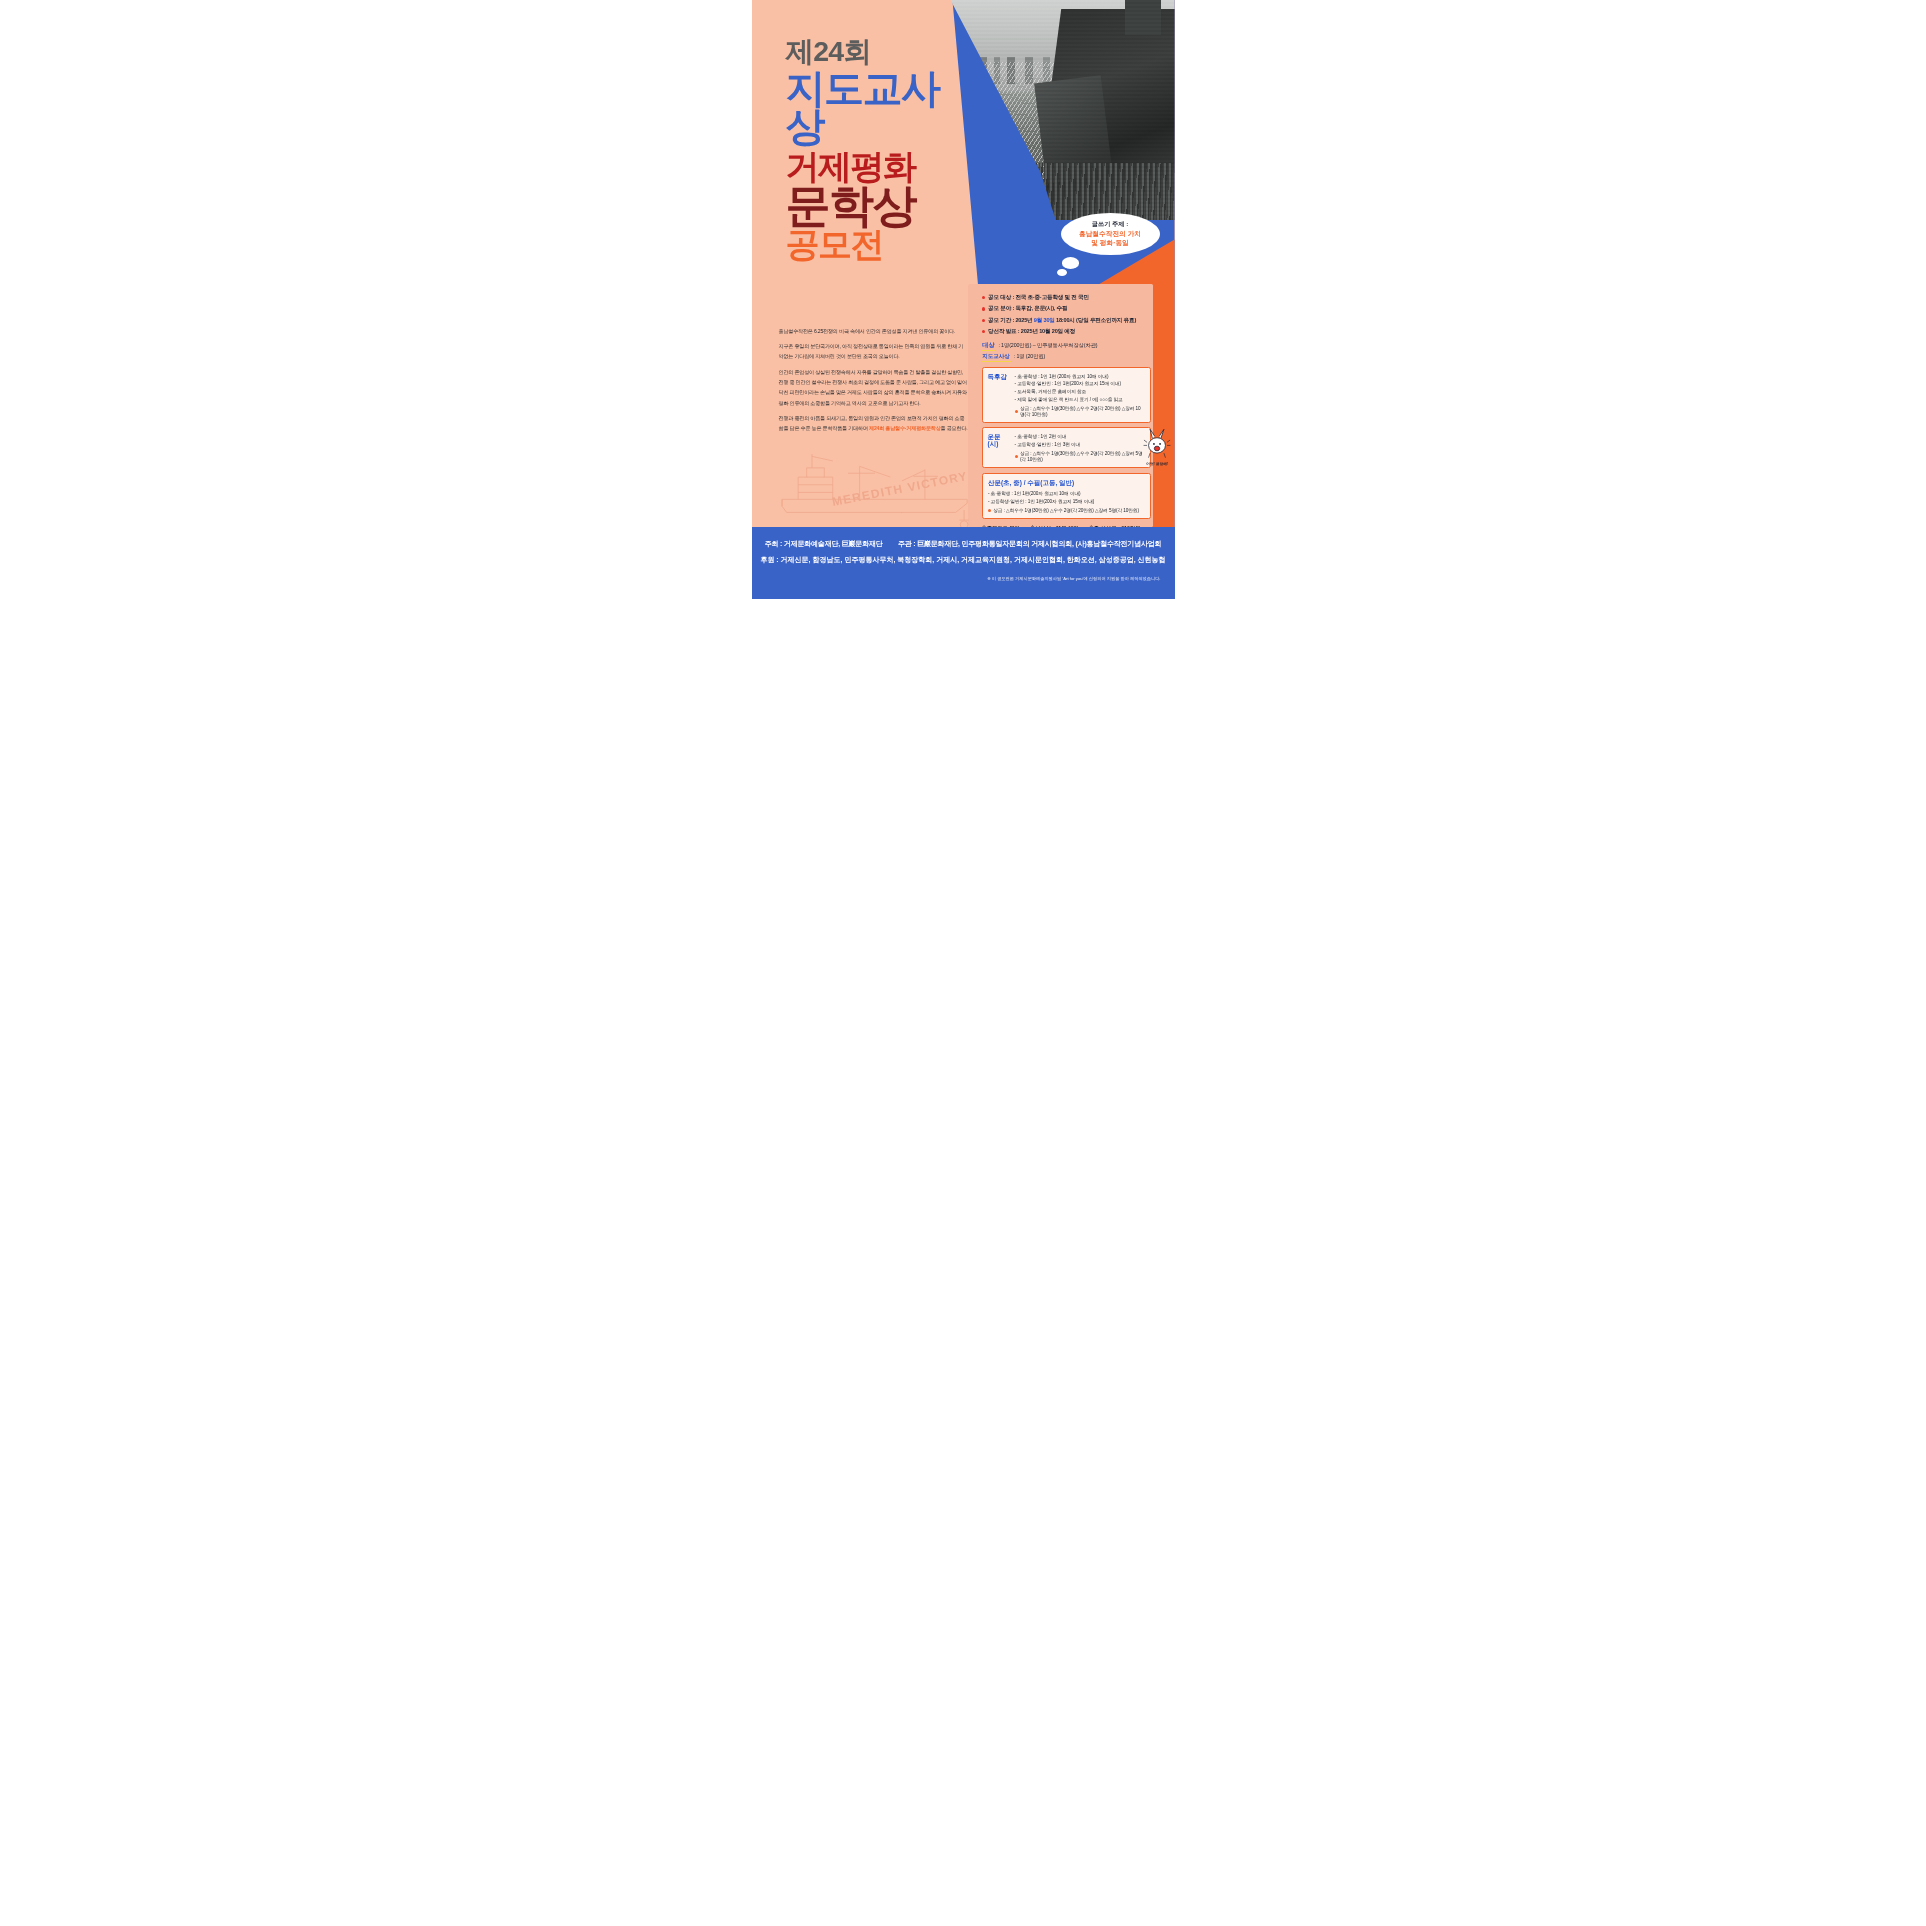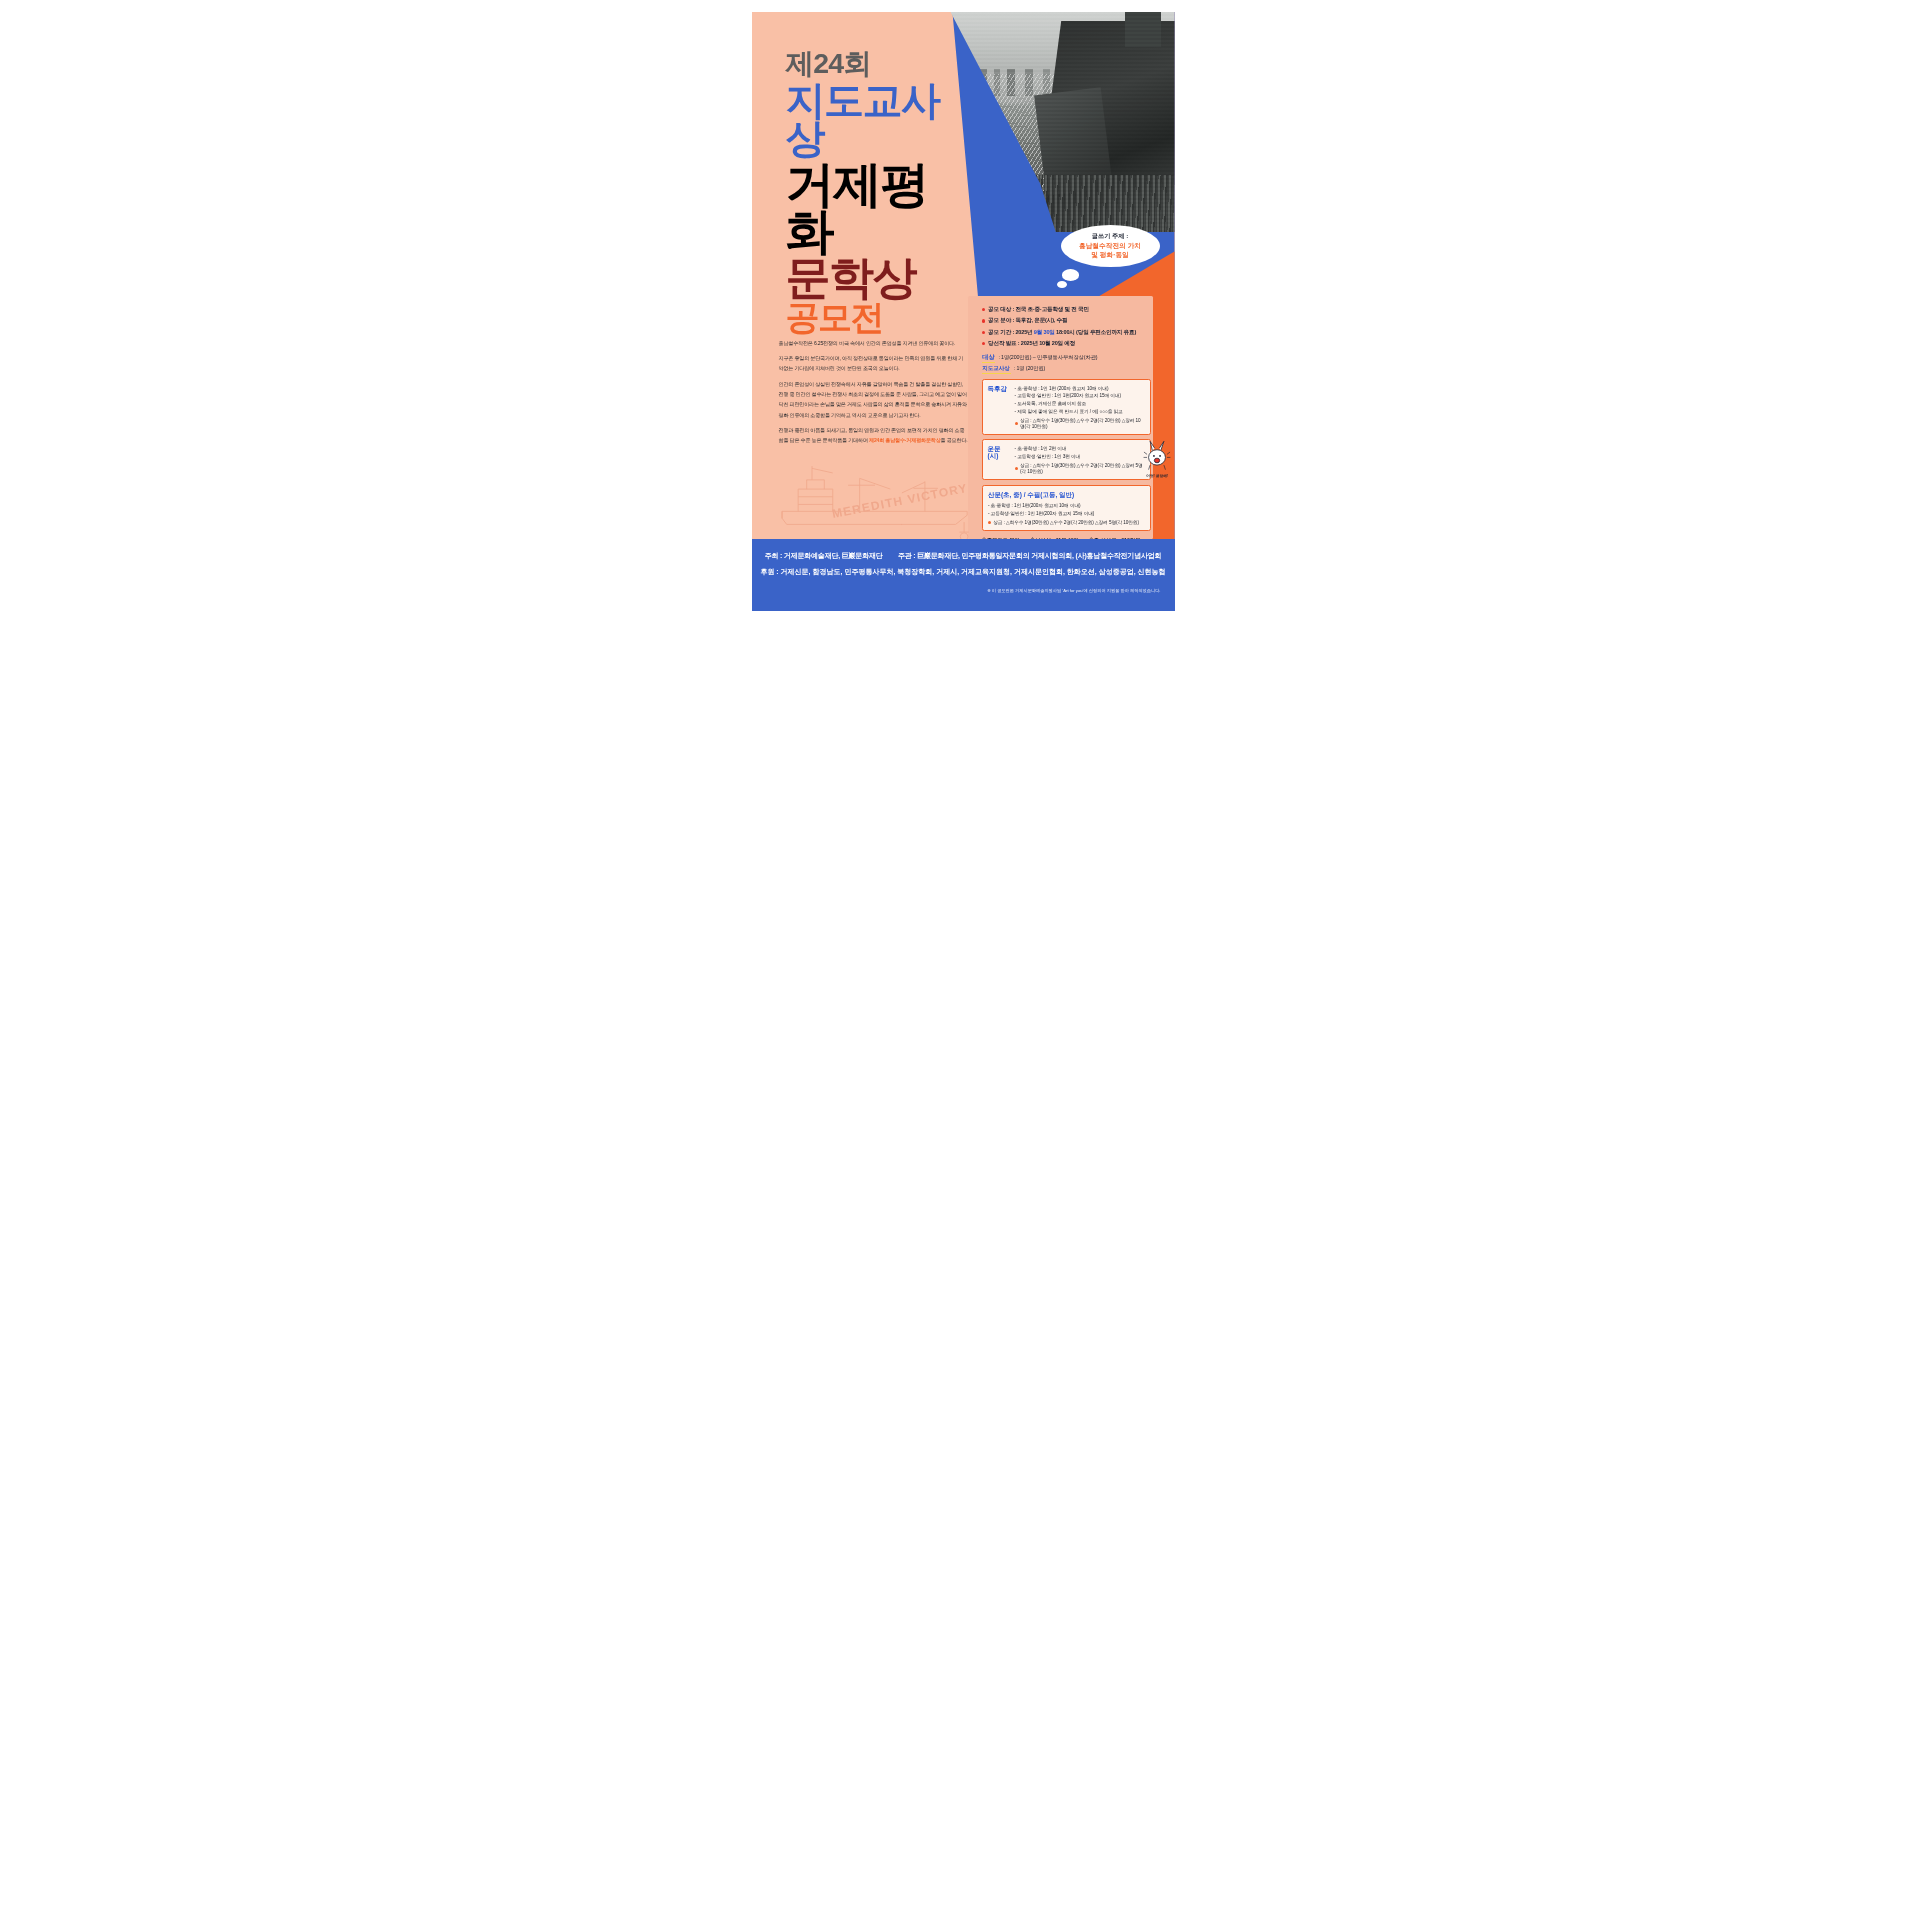--- a/index.html
+++ b/index.html
@@ -4,21 +4,21 @@
 <style>
   * { box-sizing: border-box; margin: 0; padding: 0; }
   html, body {
     background: #ffffff;
     font-family: "Liberation Sans", "DejaVu Sans", sans-serif;
   }
   .poster {
     position: relative;
     width: 423px;
     height: 599px;
-    margin: 12px auto;
+    margin: 0 auto;
     background: #f7bba0;
     overflow: hidden;
   }
 
   
   .bg-peach {
     position: absolute; inset: 0;
     background: #f9c0a6;
   }
   
@@ -102,21 +102,21 @@
   
   .headline { position: absolute; left: 34px; top: 37px; width: 181px; }
   .hl-edition {
     font-size: 28.5px; font-weight: 700; color: #5d5d5d; letter-spacing: -0.8px;
     line-height: 1; margin-bottom: 3.9px;
   }
   .hl-1, .hl-2, .hl-3, .hl-4 {
     font-weight: 700; line-height: .95; letter-spacing: -1.5px;
   }
   .hl-1 { font-size: 40px; color: #3a63c8; margin-top: 2.3px; }
-  .hl-2 { font-size: 49px; color: #000000; margin-top: 4.6px; font-family: Liberation Serif, serif; }
+  .hl-2 { font-size: 34px; color: #b91c1c; margin-top: 4.6px; }
   .hl-3 { font-size: 45px; color: #7f1d1d; margin-top: 2.3px; }
   .hl-4 { font-size: 34px; color: #f2662c; margin-top: 0.8px; }
 
   
   .intro {
     position: absolute; left: 27px; top: 326px; width: 189px;
     font-size: 5.1px; line-height: 2.05; color: #24262b; letter-spacing: -0.2px;
   }
   .intro p { margin-bottom: 4.6px; }
   .intro .hl-strong { color: #f2662c; font-weight: 700; }

